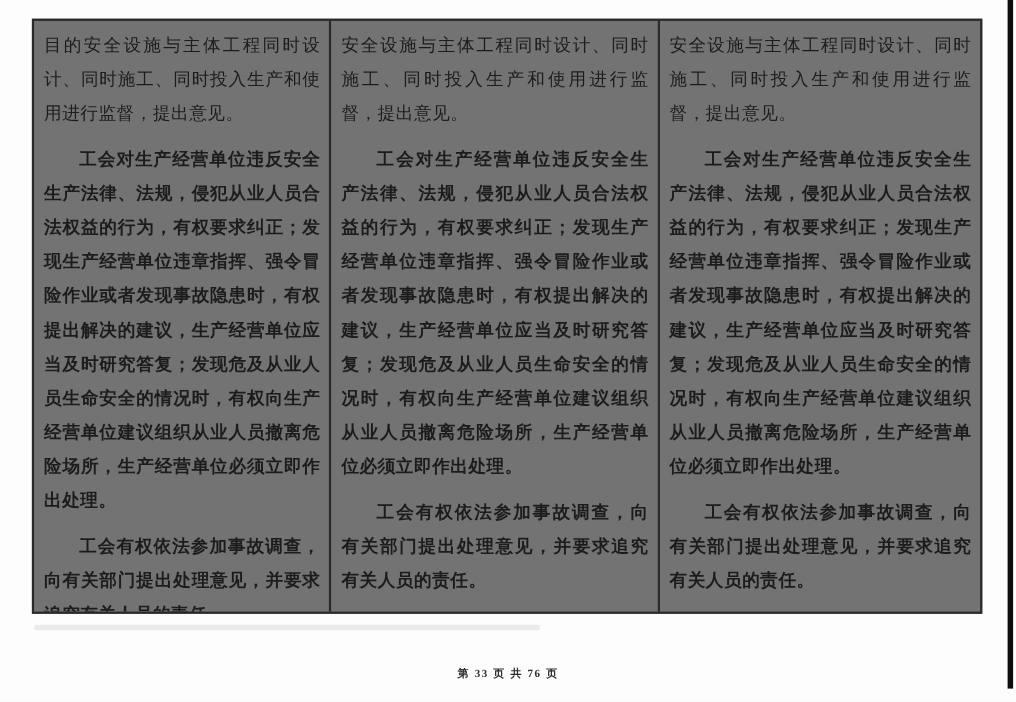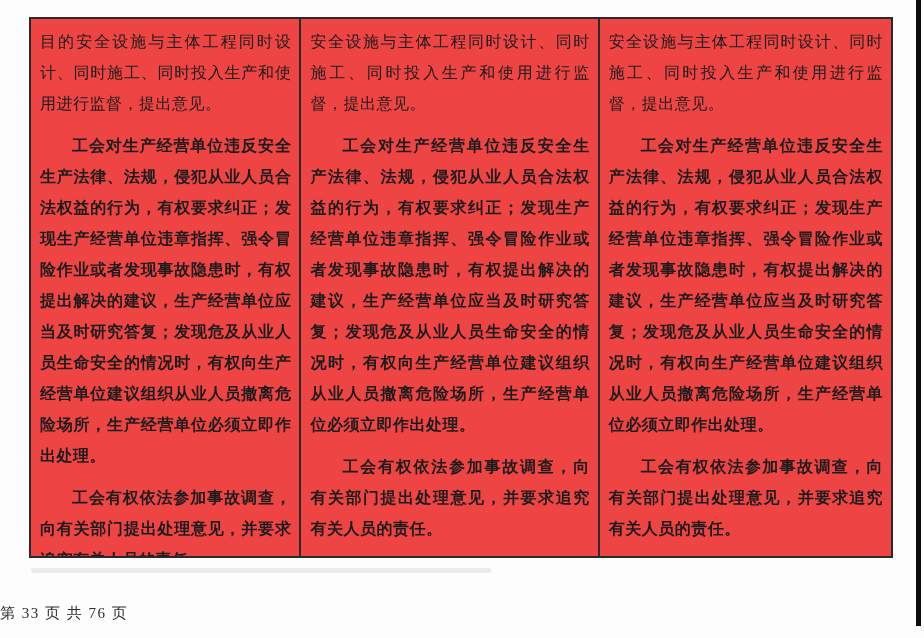--- a/index.html
+++ b/index.html
@@ -17,21 +17,21 @@
   }
   .law-table {
     position: absolute;
     left: 29px;
     top: 17px;
     width: 864px;
     height: 541px;
     border: 2px solid #2a2a2a;
     box-sizing: border-box;
     display: flex;
-    background: #ef4444;
+    background: #737373;
   }
   .cell {
     box-sizing: border-box;
     padding: 7px 8px 0 9px;
     overflow: hidden;
   }
   .cell.c0 { width: 269px; }
   .cell.c1 { width: 299px; border-left: 2px solid #2a2a2a; }
   .cell.c2 { width: 294px; border-left: 2px solid #2a2a2a; }
   .cell p {
@@ -54,25 +54,26 @@
     width: 460px;
     height: 5px;
     background: #ebebeb;
     border-radius: 2px;
   }
   .footer {
     position: absolute;
     left: 0;
     right: 0;
     top: 601px;
-    font-size: 15px;
+    text-align: center;
+    font-size: 10px;
     line-height: 24px;
     color: #2d2d2d;
     letter-spacing: 1.5px;
-    font-weight: 400;
+    font-weight: 700;
   }
   .right-strip {
     position: absolute;
     left: 916px;
     top: 0;
     width: 5px;
     height: 626px;
     background: #0d0d0d;
   }
 </style>

